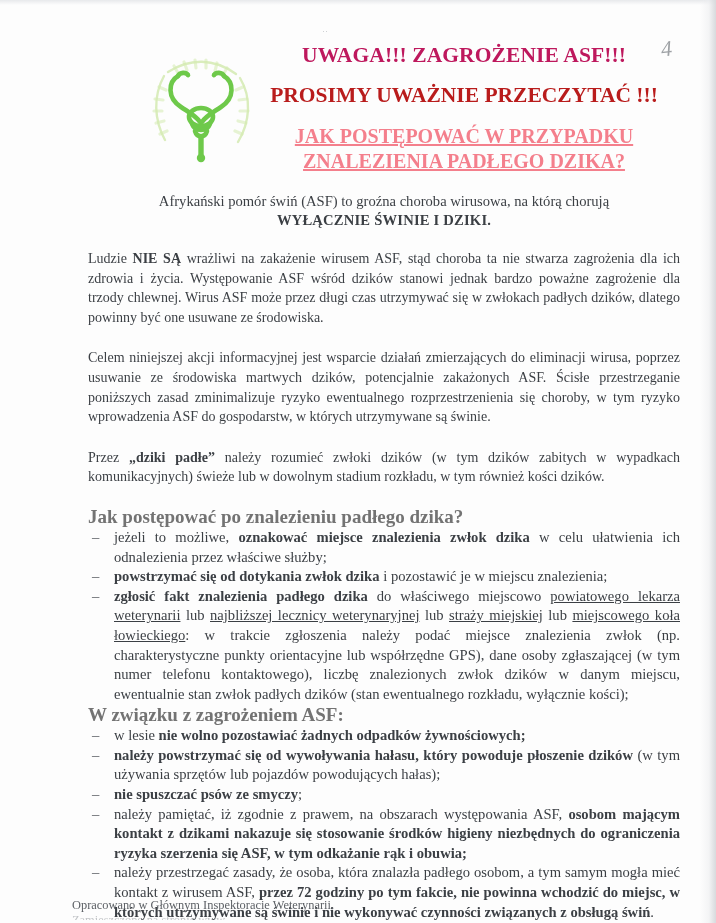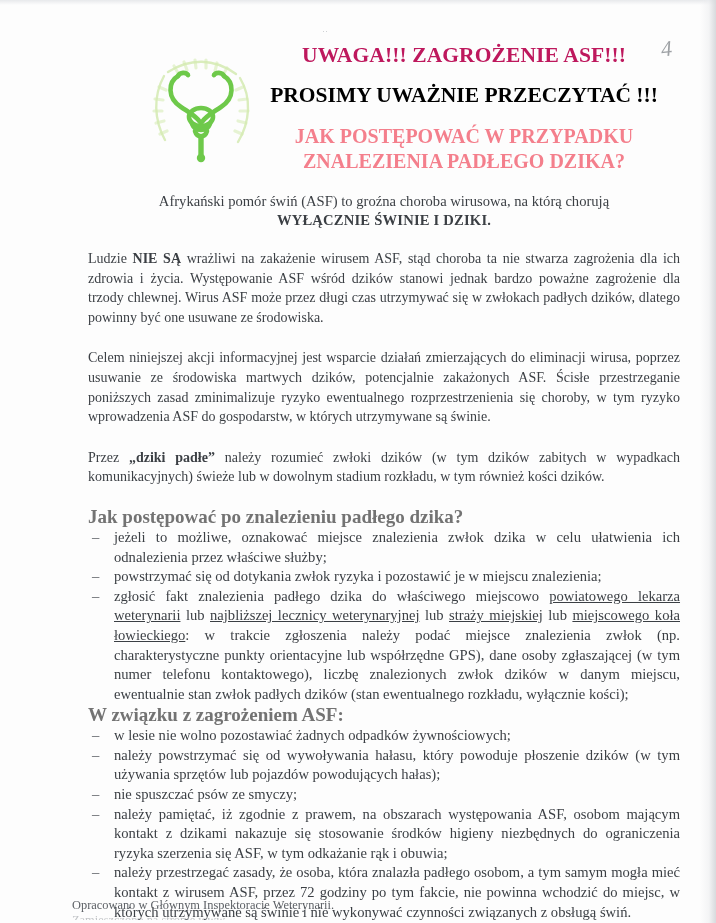--- a/index.html
+++ b/index.html
@@ -95,33 +95,33 @@
     font-size: 21.5px;
     font-weight: bold;
     color: #be185d;
     letter-spacing: .1px;
     line-height: 26px;
     white-space: nowrap;
   }
   .title-2 {
     font-size: 21.5px;
     font-weight: bold;
-    color: #000000;
+    color: #b91c1c;
     line-height: 26px;
     margin-top: 14px;
     white-space: nowrap;
   }
   .title-3 {
     font-size: 20px;
     font-weight: bold;
     color: #f47f8c;
     line-height: 25px;
     margin-top: 16px;
   }
-  .title-3 span { display: block; }
+  .title-3 span { display: block; text-decoration: underline; }
 
   
   .body {
     position: absolute;
     left: 88px;
     top: 192px;
     width: 592px;
   }
 
   p { margin: 0; }
@@ -167,21 +167,21 @@
     text-align: justify;
     margin-bottom: 0px;
   }
   ul.dash-list > li::before {
     content: "\2013";
     position: absolute;
     left: 4px;
     top: 0;
     color: #54585e;
   }
-  ul.dash-list > li b { font-weight: normal; }
+  ul.dash-list > li b { font-weight: bold; }
   ul.dash-list > li u { text-decoration: underline; }
 
   .footer {
     position: absolute;
     left: 72px;
     top: 898px;
     width: 592px;
     font-size: 12.4px;
     line-height: 15px;
     color: #5b5f64;
@@ -273,21 +273,21 @@
     <div id="paragraphs">
         <p class="para"><span>Ludzie </span><b>NIE SĄ</b><span> wrażliwi na zakażenie wirusem ASF, stąd choroba ta nie stwarza zagrożenia dla ich zdrowia i życia. Występowanie ASF wśród dzików stanowi jednak bardzo poważne zagrożenie dla trzody chlewnej. Wirus ASF może przez długi czas utrzymywać się w zwłokach padłych dzików, dlatego powinny być one usuwane ze środowiska.</span></p>
         <p class="para"><span>Celem niniejszej akcji informacyjnej jest wsparcie działań zmierzających do eliminacji wirusa, poprzez usuwanie ze środowiska martwych dzików, potencjalnie zakażonych ASF. Ścisłe przestrzeganie poniższych zasad zminimalizuje ryzyko ewentualnego rozprzestrzenienia się choroby, w tym ryzyko wprowadzenia ASF do gospodarstw, w których utrzymywane są świnie.</span></p>
         <p class="para"><span>Przez </span><b>„dziki padłe”</b><span> należy rozumieć zwłoki dzików (w tym dzików zabitych w wypadkach komunikacyjnych) świeże lub w dowolnym stadium rozkładu, w tym również kości dzików.</span></p>
       </div>
 
     <div>
       <p class="sub-head">Jak postępować po znalezieniu padłego dzika?</p>
       <ul class="dash-list" id="list-found">
           <li><span>jeżeli to możliwe, </span><b>oznakować miejsce znalezienia zwłok dzika</b><span> w celu ułatwienia ich odnalezienia przez właściwe służby;</span></li>
-          <li><b>powstrzymać się od dotykania zwłok ryzyka</b><span> i pozostawić je w miejscu znalezienia;</span></li>
+          <li><b>powstrzymać się od dotykania zwłok dzika</b><span> i pozostawić je w miejscu znalezienia;</span></li>
           <li><b>zgłosić fakt znalezienia padłego dzika</b><span> do właściwego miejscowo </span><u>powiatowego lekarza weterynarii</u><span> lub </span><u>najbliższej lecznicy weterynaryjnej</u><span> lub </span><u>straży miejskiej</u><span> lub </span><u>miejscowego koła łowieckiego</u><span>: w trakcie zgłoszenia należy podać miejsce znalezienia zwłok (np. charakterystyczne punkty orientacyjne lub współrzędne GPS), dane osoby zgłaszającej (w tym numer telefonu kontaktowego), liczbę znalezionych zwłok dzików w danym miejscu, ewentualnie stan zwłok padłych dzików (stan ewentualnego rozkładu, wyłącznie kości);</span></li>
         </ul>
     </div>
 
     <div style="margin-top:2px;">
       <p class="sub-head">W związku z zagrożeniem ASF:</p>
       <ul class="dash-list" id="list-threat">
           <li><span>w lesie </span><b>nie wolno pozostawiać żadnych odpadków żywnościowych;</b></li>
           <li><b>należy powstrzymać się od wywoływania hałasu, który powoduje płoszenie dzików</b><span> (w tym używania sprzętów lub pojazdów powodujących hałas);</span></li>
           <li><b>nie spuszczać psów ze smyczy</b><span>;</span></li>

